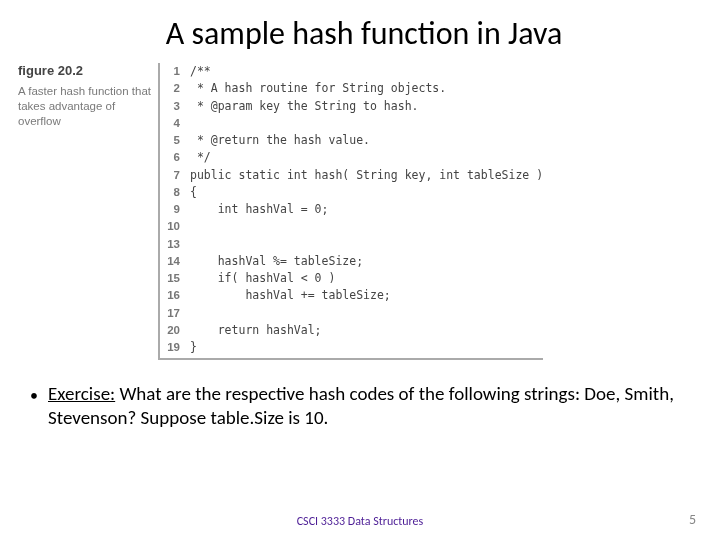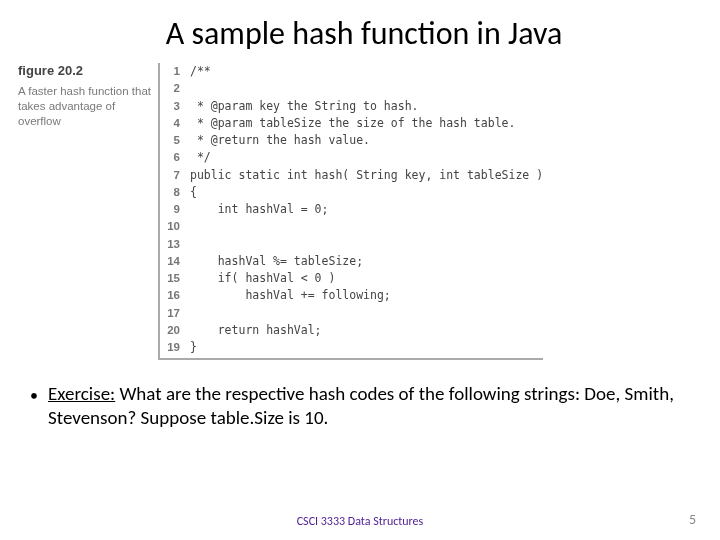--- a/index.html
+++ b/index.html
@@ -114,28 +114,28 @@
     <div class="fig-label">figure 20.2</div>
     <div class="fig-caption">A faster hash function that takes advantage of overflow</div>
   </div>
   <div class="code-box" id="code-box">
       <div class="code-row">
         <span class="ln">1</span>
         <span class="code">/**</span>
       </div>
       <div class="code-row">
         <span class="ln">2</span>
+        <span class="code"> * A hash routine for String objects.</span>
       </div>
       <div class="code-row">
         <span class="ln">3</span>
         <span class="code"> * @param key the String to hash.</span>
       </div>
       <div class="code-row">
         <span class="ln">4</span>
-        <span class="code"> * @param tableSize the size of the hash table.</span>
       </div>
       <div class="code-row">
         <span class="ln">5</span>
         <span class="code"> * @return the hash value.</span>
       </div>
       <div class="code-row">
         <span class="ln">6</span>
         <span class="code"> */</span>
       </div>
       <div class="code-row">
@@ -161,21 +161,21 @@
       <div class="code-row">
         <span class="ln">14</span>
         <span class="code">    hashVal %= tableSize;</span>
       </div>
       <div class="code-row">
         <span class="ln">15</span>
         <span class="code">    if( hashVal &lt; 0 )</span>
       </div>
       <div class="code-row">
         <span class="ln">16</span>
-        <span class="code">        hashVal += following;</span>
+        <span class="code">        hashVal += tableSize;</span>
       </div>
       <div class="code-row">
         <span class="ln">17</span>
         <span class="code"></span>
       </div>
       <div class="code-row">
         <span class="ln">20</span>
         <span class="code">    return hashVal;</span>
       </div>
       <div class="code-row">

